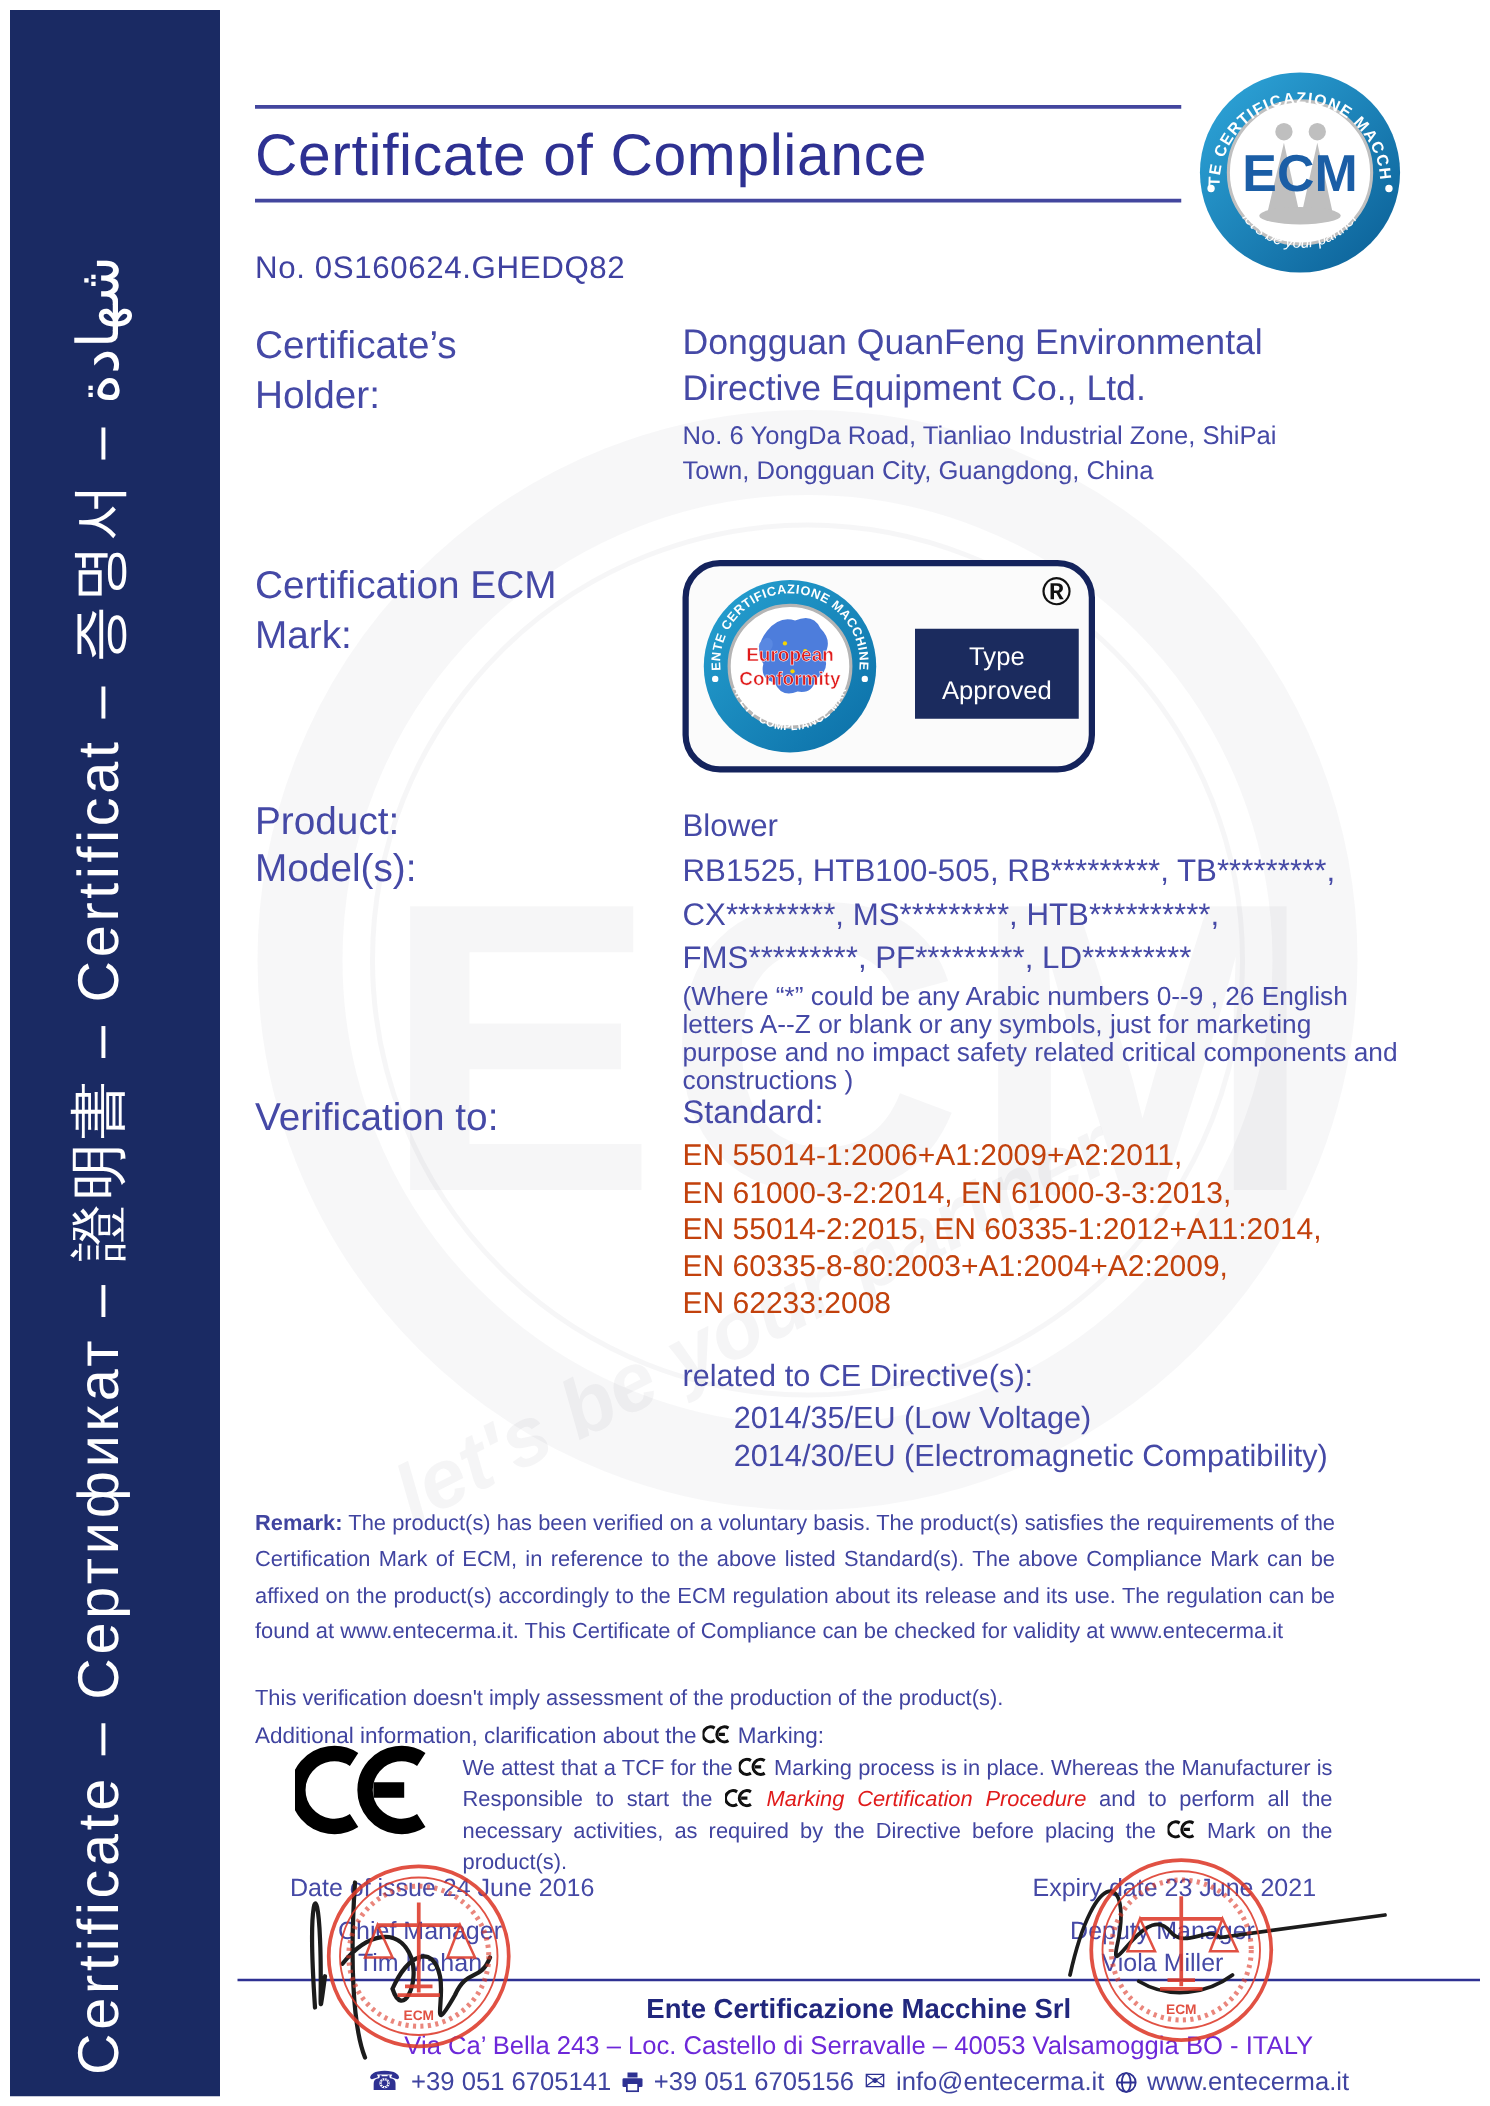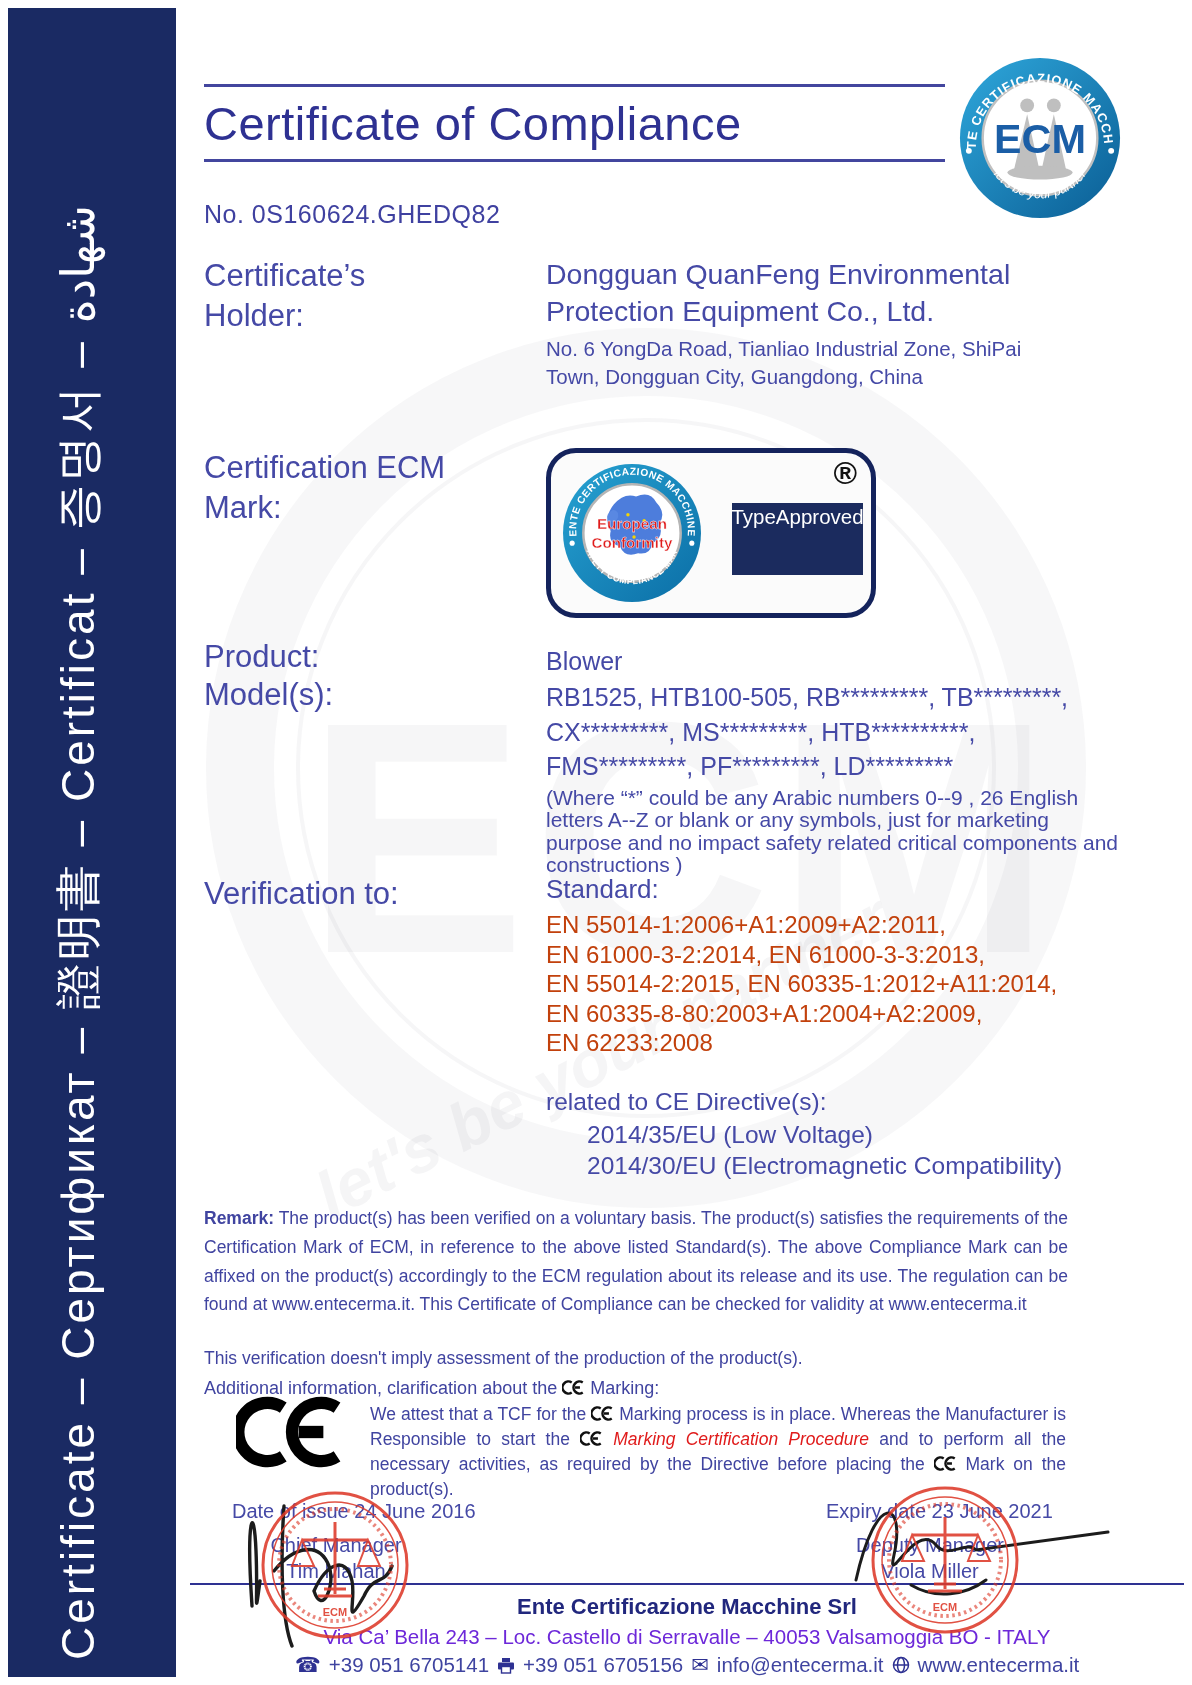--- a/index.html
+++ b/index.html
@@ -55,21 +55,21 @@
   .ce-big { width:112px; height:78px; color:#000; }
 
   .date-line { font-size:20px; color:#4549a6; }
   .mgr { width:220px; text-align:center; font-size:20px; color:#4549a6; line-height:26px; }
 
   
   .badge { position:absolute; left:370px; top:440px; width:330px; height:170px;
            border:5px solid #14235c; border-radius:30px; background:#fbfbfb; z-index:1; }
   .type-box { position:absolute; left:181px; top:50px; width:131px; height:72px; background:#1b2b5e;
               color:#fff; font-size:20.5px; line-height:27px; text-align:center;
-              display:flex; flex-direction:row; justify-content:center; }
+              display:flex; flex-direction:column; justify-content:center; }
   .reg-mark { position:absolute; right:14px; top:2px; font-size:32px; color:#111; font-weight:bold; }
 
   
   .footer-rule { position:absolute; left:14px; top:1575px; width:994px; height:2px; background:#2e3192; z-index:1; }
   .footer-wrap { position:absolute; left:14px; top:1586px; width:994px; text-align:center; z-index:1; }
   .footer-company { font-size:22px; font-weight:bold; color:#21277d; }
   .footer-addr { font-size:20.5px; color:#6d28d9; margin-top:5px; }
   .footer-contact { font-size:20.5px; color:#3f44a0; margin-top:4px; display:flex; justify-content:center; align-items:center; gap:8px; }
   .f-icon { color:#2e3192; font-size:21px; }
   .f-icon svg { display:block; }
@@ -139,21 +139,21 @@
           <circle cx="157" cy="98" r="3" fill="#fff"></circle>
       </svg>
     </div>
 
     <div class="z label" style="left:28px; top:248px;">
       <div>Certificate’s</div>
       <div>Holder:</div>
     </div>
     <div class="z" style="left:370px; top:248px;">
       <div class="val-name">Dongguan QuanFeng Environmental</div>
-      <div class="val-name">Protection Equipment Co., Ltd.</div>
+      <div class="val-name">Directive Equipment Co., Ltd.</div>
       <div class="val-addr">
         <div>No. 6 YongDa Road, Tianliao Industrial Zone, ShiPai</div>
         <div>Town, Dongguan City, Guangdong, China</div>
       </div>
     </div>
 
     <div class="z label" style="left:28px; top:440px;">
       <div>Certification ECM</div>
       <div>Mark:</div>
     </div>

